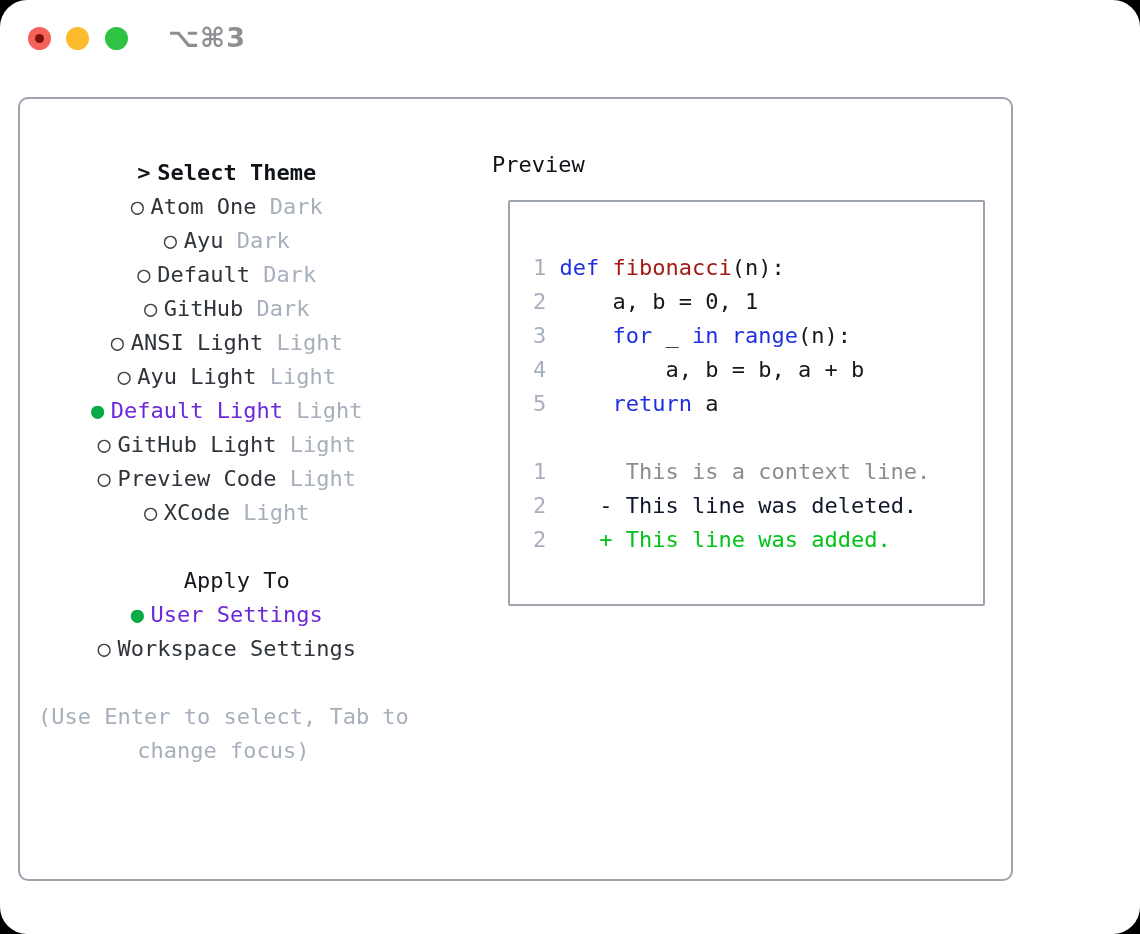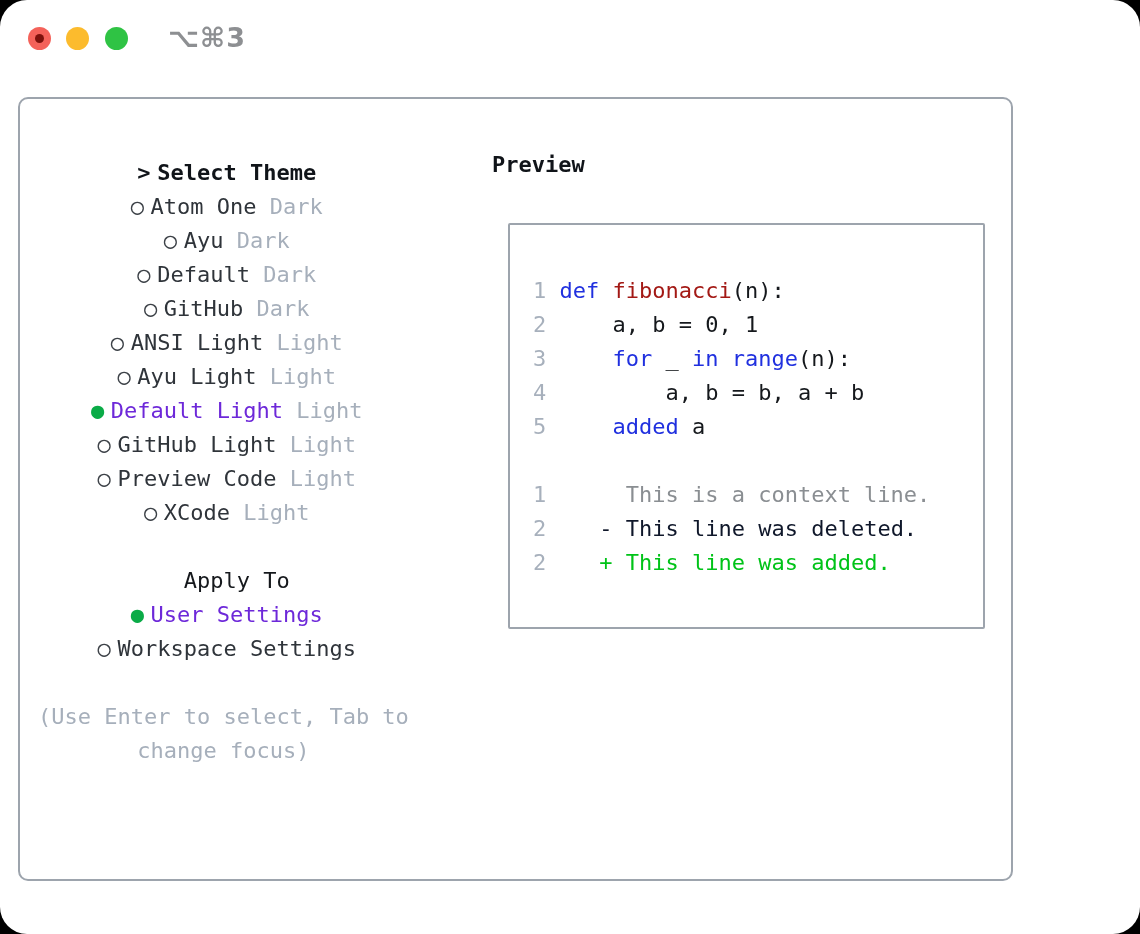--- a/index.html
+++ b/index.html
@@ -22,22 +22,22 @@
   .picker-header{font-weight:bold;color:#101419;}
   .prompt{display:inline-block;width:2ch;font-weight:bold;color:#101419;}
   .marker{display:inline-block;width:2ch;color:#3c4147;}
   .marker.sel{color:#0aab47;}
   .name{color:#2f343a;}
   .name.sel{color:#6d28d9;}
   .tag{color:#a6afbb;margin-left:1ch;}
   .apply-title{color:#15181c;padding-left:2ch;}
   .hint{color:#a6afbb;}
   
-  .preview-title{position:absolute;left:492px;top:148px;font-weight:bold;color:#101419;height:34px;}
-  .preview-box{position:absolute;left:508px;top:200px;width:477px;height:406px;border:2px solid #9da4ad;border-radius:2px;box-sizing:border-box;background:#fff;padding:49px 0 0 23px;margin-top:23px;}
+  .preview-title{position:absolute;left:492px;top:148px;font-weight:normal;color:#101419;height:34px;}
+  .preview-box{position:absolute;left:508px;top:200px;width:477px;height:406px;border:2px solid #9da4ad;border-radius:2px;box-sizing:border-box;background:#fff;padding:49px 0 0 23px;}
   .crow{height:34px;white-space:pre;}
   .ln{display:inline-block;width:2ch;color:#a7b0bc;}
   .tok-pl{color:#15181c;}
   .tok-kw{color:#2030df;}
   .tok-fn{color:#a31915;}
   .tok-ctx{color:#8a8e92;}
   .tok-del{color:#0f172a;}
   .tok-add{color:#00c318;}
 </style>
 </head>
@@ -82,21 +82,21 @@
   </div>
 
   <div class="preview-title mono">Preview</div>
 
   <div class="preview-box mono">
     <div id="code-lines">
         <div class="crow"><span class="ln">1</span><span class="tok-kw">def</span><span class="tok-pl"> </span><span class="tok-fn">fibonacci</span><span class="tok-pl">(n):</span></div>
         <div class="crow"><span class="ln">2</span><span class="tok-pl">    a, b = 0, 1</span></div>
         <div class="crow"><span class="ln">3</span><span class="tok-pl">    </span><span class="tok-kw">for</span><span class="tok-pl"> _ </span><span class="tok-kw">in</span><span class="tok-pl"> </span><span class="tok-kw">range</span><span class="tok-pl">(n):</span></div>
         <div class="crow"><span class="ln">4</span><span class="tok-pl">        a, b = b, a + b</span></div>
-        <div class="crow"><span class="ln">5</span><span class="tok-pl">    </span><span class="tok-kw">added</span><span class="tok-pl"> a</span></div>
+        <div class="crow"><span class="ln">5</span><span class="tok-pl">    </span><span class="tok-kw">return</span><span class="tok-pl"> a</span></div>
         <div class="crow"><span class="ln"></span></div>
         <div class="crow"><span class="ln">1</span><span class="tok-ctx">     This is a context line.</span></div>
         <div class="crow"><span class="ln">2</span><span class="tok-pl">   </span><span class="tok-del">- This line was deleted.</span></div>
         <div class="crow"><span class="ln">2</span><span class="tok-pl">   </span><span class="tok-add">+ This line was added.</span></div>
       </div>
   </div>
 
 </div>
 
 </body></html>

